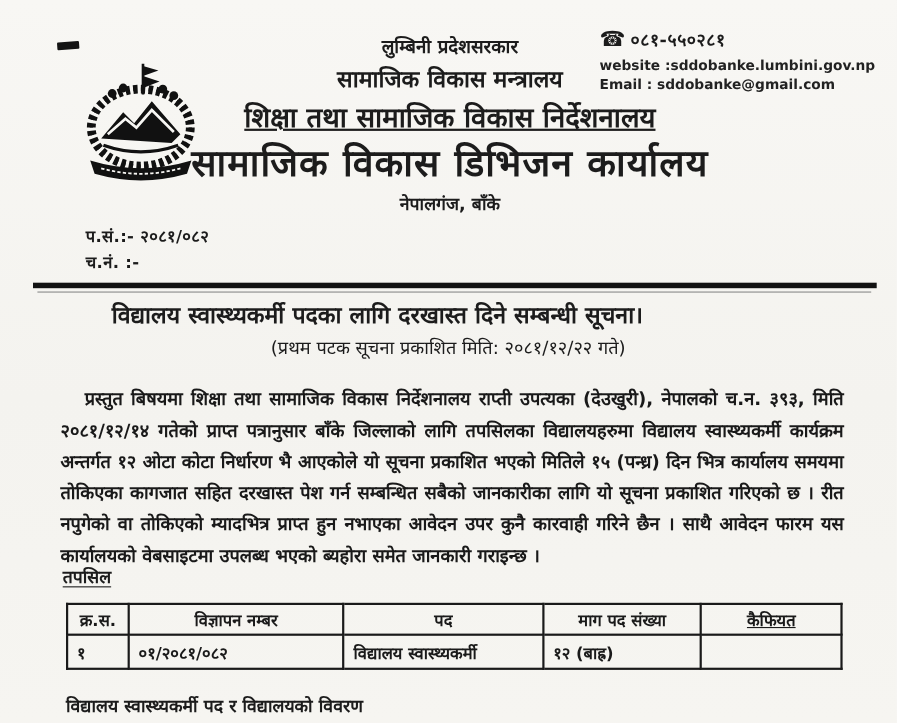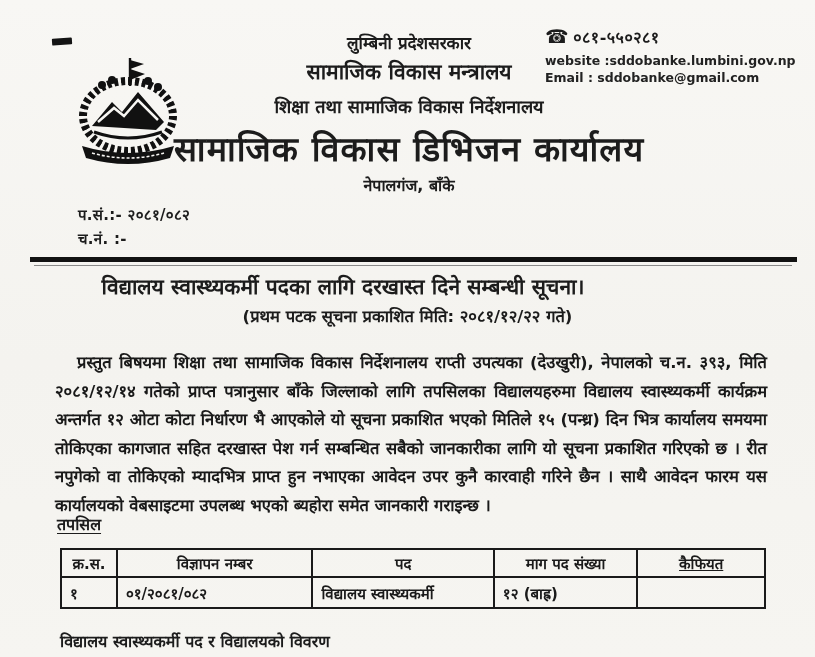--- a/index.html
+++ b/index.html
@@ -31,21 +31,21 @@
     width: 120px; height: 122px;
   }
   .head-center {
     position: absolute;
     left: 169px; top: 30px;
     width: 480px;
     text-align: center;
   }
   .org1 { font-size: 17px; font-weight: 600; line-height: 26px; }
   .org2 { font-size: 21px; font-weight: 700; line-height: 32px; }
-  .org3 { font-size: 18px; font-weight: 600; line-height: 37px; }
+  .org3 { font-size: 25px; font-weight: 600; line-height: 37px; text-decoration: underline; }
   .org4 { font-size: 34px; font-weight: 700; line-height: 48px; letter-spacing: 1px; }
   .loc  { font-size: 16px; font-weight: 700; line-height: 26px; }
   .contact {
     position: absolute;
     left: 545px; top: 28px;
     width: 260px;
     line-height: 17px;
   }
   .contact .phone-row {
     font-size: 16px; font-weight: 700;
@@ -82,21 +82,21 @@
     left: 0; top: 272px;
     width: 686px;
     text-align: center;
     font-size: 21px; font-weight: 700;
   }
   .notice-subtitle {
     position: absolute;
     left: 0; top: 304px;
     width: 815px;
     text-align: center;
-    font-size: 16.5px; font-weight: 700;
+    font-size: 16.5px; font-weight: 400;
   }
   .notice-body {
     position: absolute;
     left: 55px; top: 336px;
     width: 712px;
     font-size: 16.5px;
     line-height: 28.5px;
     text-align: justify;
     text-indent: 22px;
     font-weight: 600;

